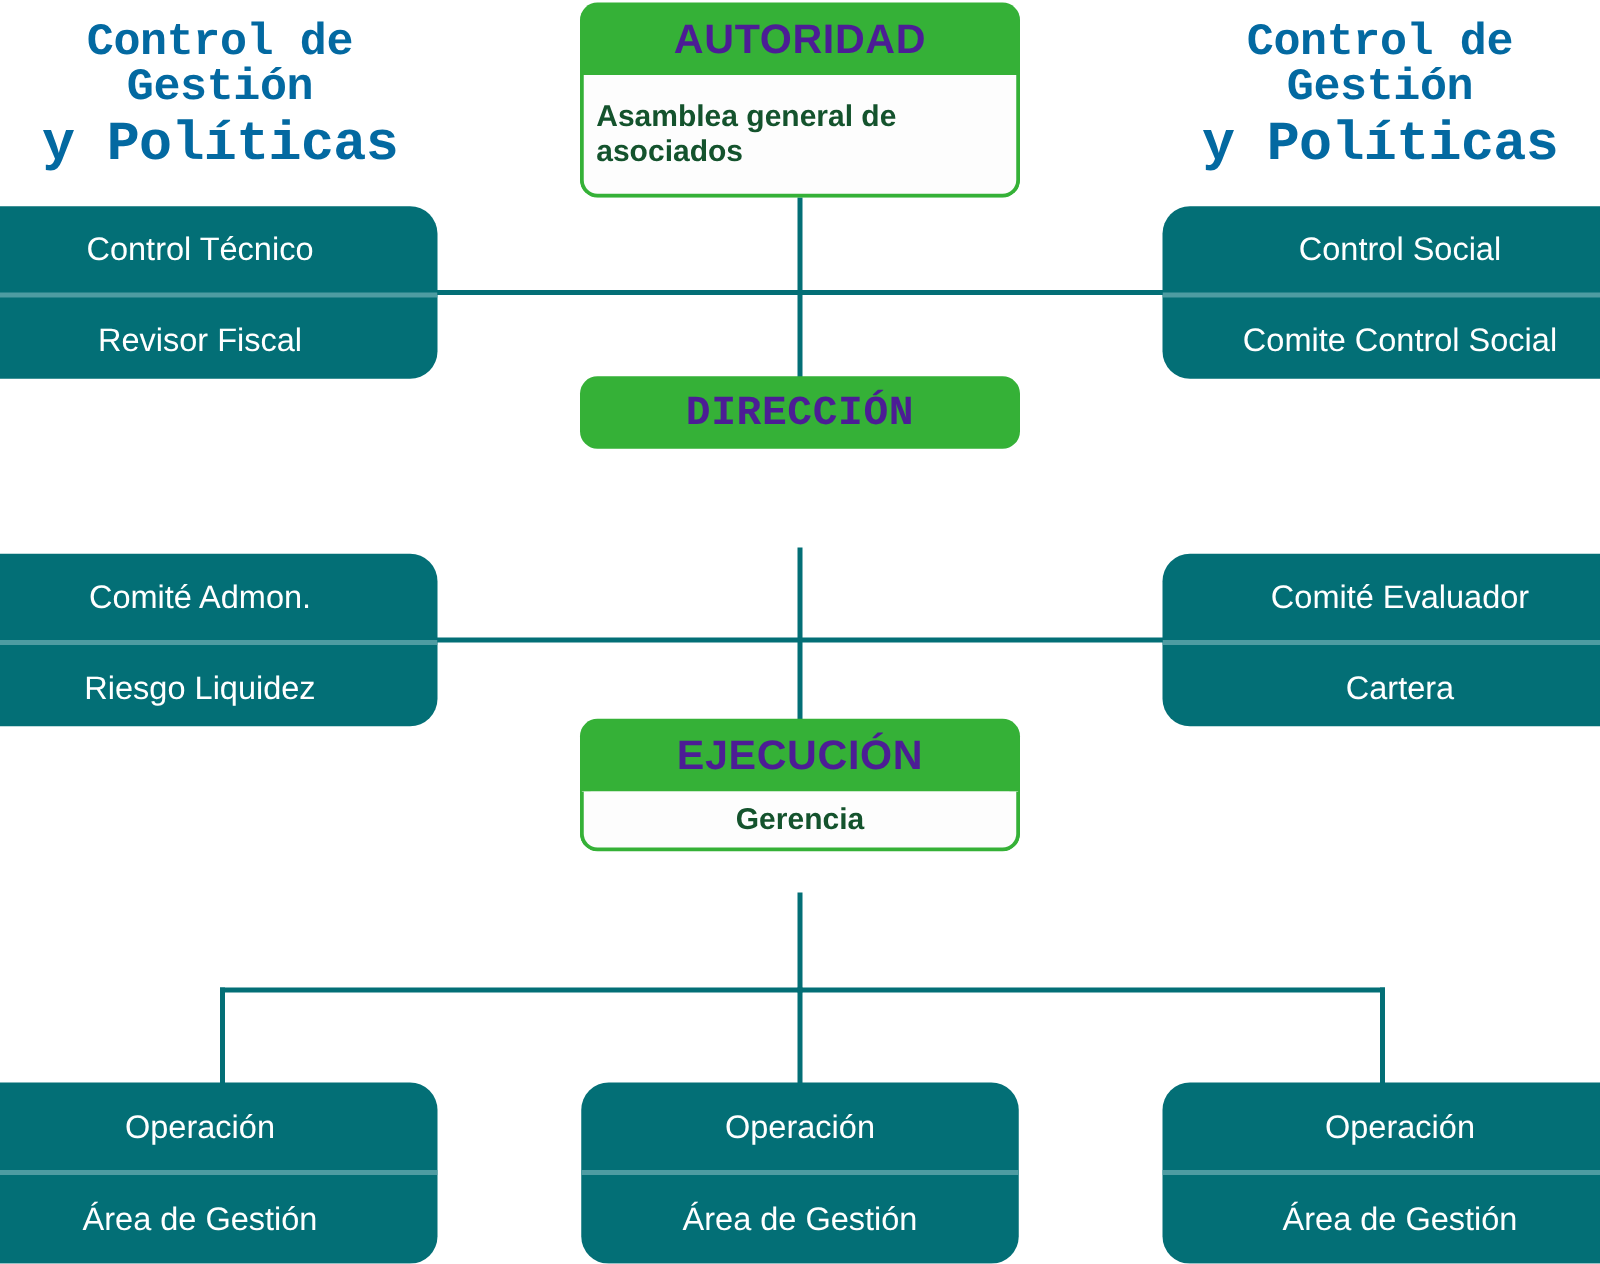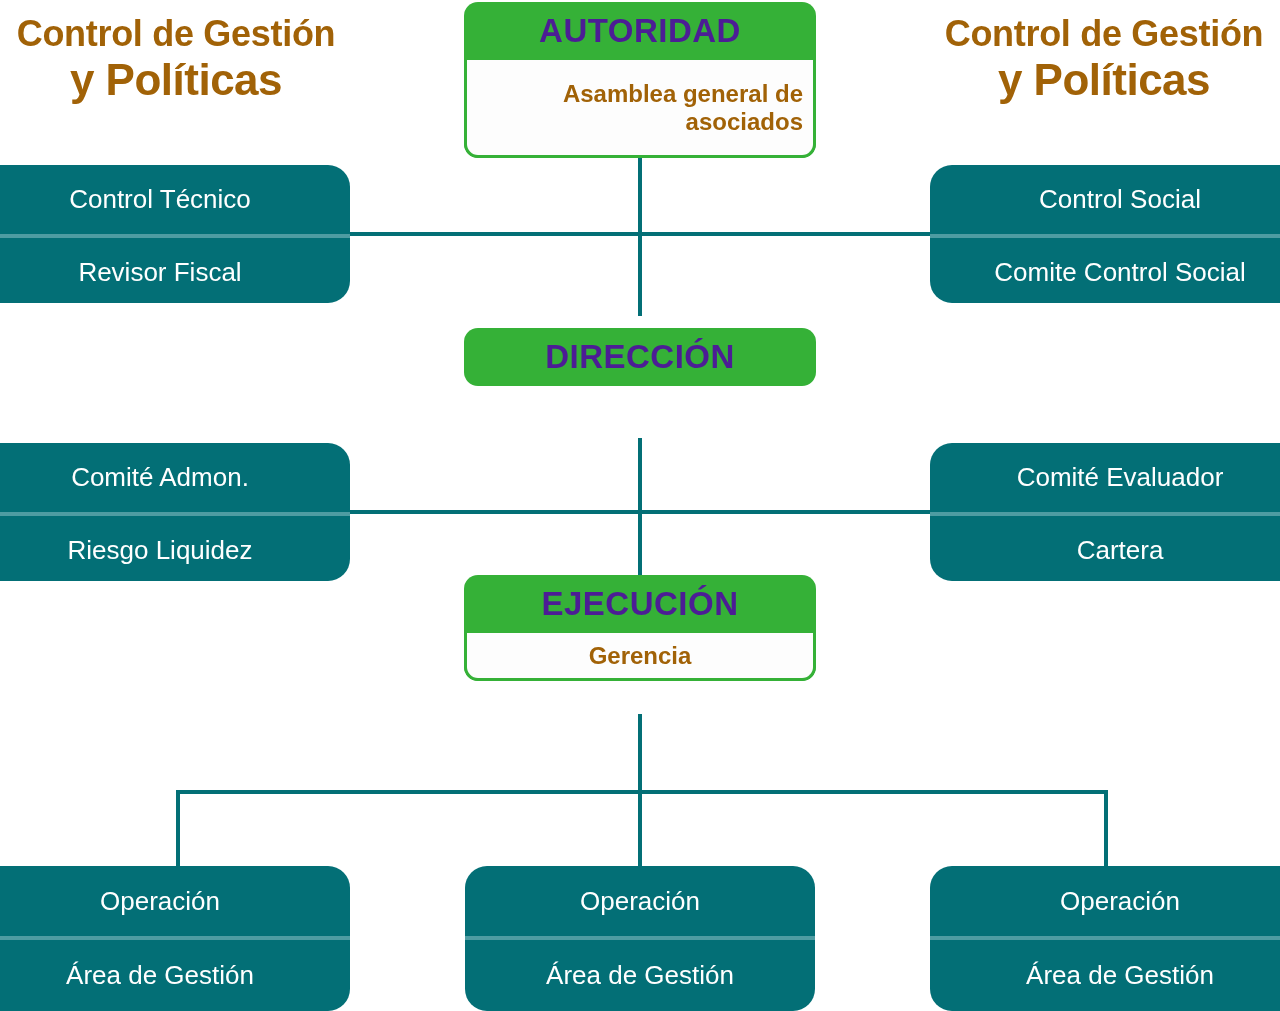--- a/index.html
+++ b/index.html
@@ -17,23 +17,24 @@
     position: relative;
     width: 1280px;
     height: 1011px;
     background: #ffffff;
     overflow: hidden;
   }
 
   
   .col-title {
     position: absolute;
-    color: #a16207;
+    color: #0369a1;
     line-height: 1.0;
     user-select: none;
+    font-family: Liberation Mono, monospace;
   }
   .col-title .l1 {
     display: block;
     font-size: 36px;
     font-weight: bold;
     letter-spacing: -0.3px;
   }
   .col-title .l2 {
     display: block;
     font-size: 44px;
@@ -74,30 +75,30 @@
   }
   .green-box .gb-body {
     background: #fdfdfd;
     border: 3px solid #35b137;
     border-top: none;
     border-radius: 0 0 14px 14px;
     box-sizing: border-box;
     display: flex;
     align-items: center;
     justify-content: center;
-    text-align: right;
-    color: #a16207;
+    text-align: left;
+    color: #14532d;
     font-size: 24px;
     font-weight: bold;
     line-height: 1.15;
     padding: 12px 10px;
   }
   #box-autoridad { left: 464px; top: 2px; }
   #box-autoridad .gb-body { height: 98px; }
-  #box-direccion { left: 464px; top: 328px; }
+  #box-direccion { left: 464px; top: 301px; font-family: Liberation Mono, monospace; }
   #box-direccion .gb-body { height: 64px; }
   #box-ejecucion { left: 464px; top: 575px; }
   #box-ejecucion .gb-body { height: 48px; }
 
   
   .teal-box {
     position: absolute;
     background: #036f76;
     border-radius: 22px;
     box-sizing: border-box;

